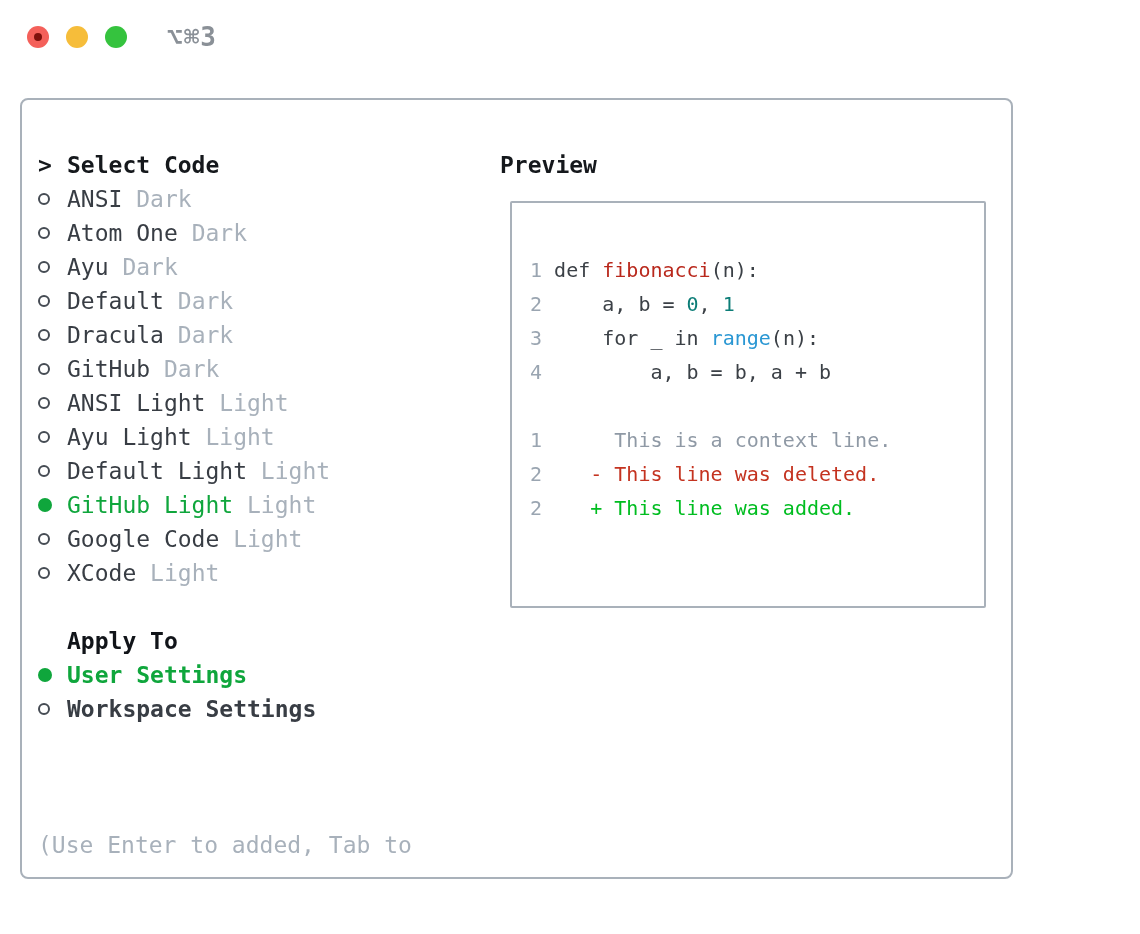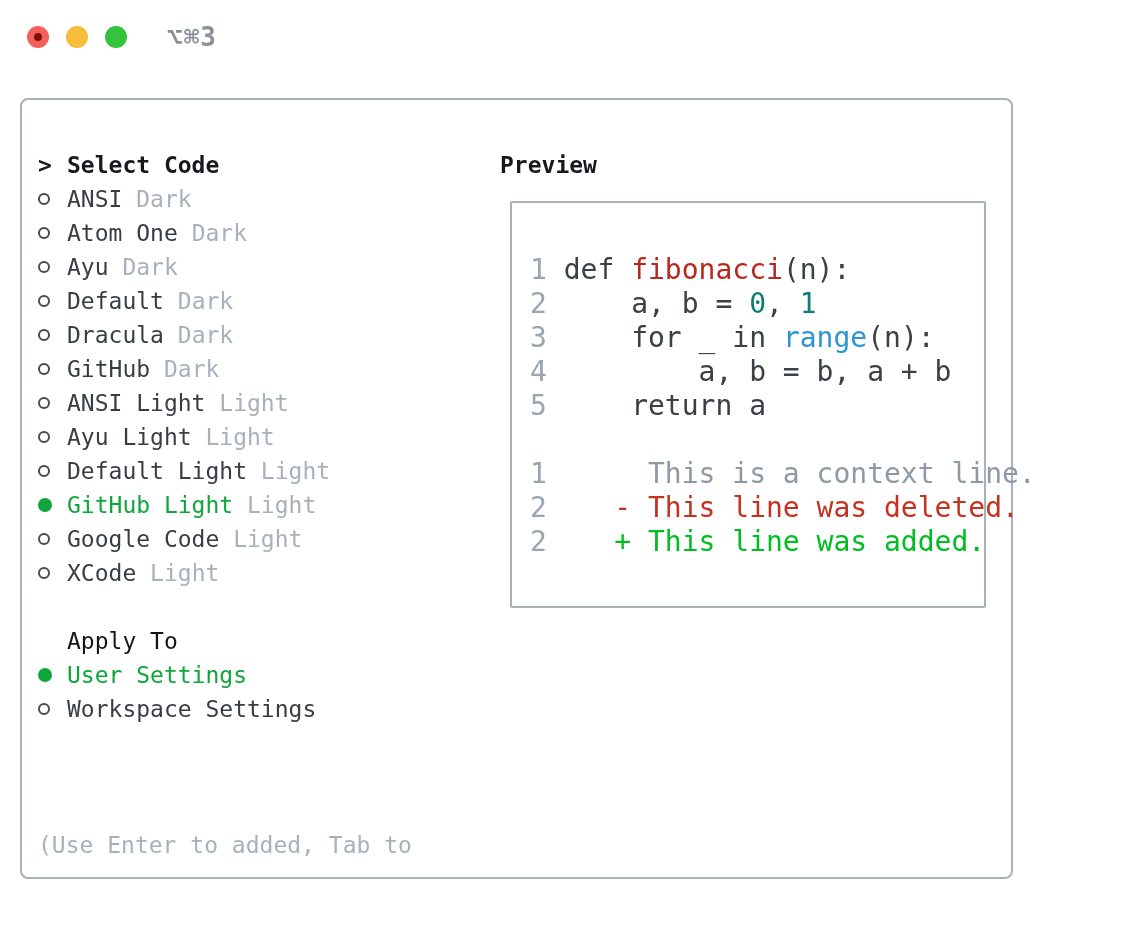--- a/index.html
+++ b/index.html
@@ -31,36 +31,36 @@
   }
   
   .theme-list{position:absolute;left:38px;top:148px;font-size:23px;color:#383d44;}
   .row{display:flex;align-items:center;height:34px;white-space:pre;}
   .mk{width:29px;flex:0 0 29px;display:flex;align-items:center;}
   .cursor{font-weight:bold;color:#15181c;}
   .radio{width:12px;height:12px;border:2px solid #454b53;border-radius:50%;box-sizing:border-box;}
   .radio-on{width:14px;height:14px;border-radius:50%;}
   .hdr{font-weight:bold;color:#15181c;}
   .tag{color:#a8b1bb;text-align:right;}
-  .apply-block{position:absolute;left:38px;top:624px;font-size:23px;color:#383d44;}
+  .apply-block{position:absolute;left:38px;top:624px;font-size:23px;color:#383d44;font-weight:bold;}
   .apply-hdr{color:#111419;}
   .hint{
     position:absolute;left:38px;top:760px;
     font-size:23px;line-height:34px;color:#a8b1bb;white-space:pre;
   }
   
   .preview-title{position:absolute;left:500px;top:148px;height:34px;display:flex;align-items:center;
     font-size:23px;font-weight:bold;color:#15181c;}
   .preview-box{
     position:absolute;left:510px;top:201px;
     width:472px;height:403px;
     border:2px solid #a9b1ba;border-radius:2px;
     background:#ffffff;
   }
-  .code-block{position:absolute;left:18px;top:50px;font-size:28px;}
+  .code-block{position:absolute;left:18px;top:50px;font-size:20px;}
   .code-line{height:34px;line-height:34px;white-space:pre;}
 </style>
 </head>
 <body>
 
 <div class="window">
 
   <div class="titlebar">
     <div class="light light-red">
       <div class="dot"></div>
@@ -110,21 +110,20 @@
   </div>
 
   <div class="preview-title">Preview</div>
 
   <div class="preview-box">
     <div class="code-block" id="code-block">
         <div class="code-line"><span style="color: rgb(154, 165, 177);">1</span><span style="color: rgb(59, 64, 70);"> def </span><span style="color: rgb(185, 40, 28);">fibonacci</span><span style="color: rgb(59, 64, 70);">(n):</span></div>
         <div class="code-line"><span style="color: rgb(154, 165, 177);">2</span><span style="color: rgb(59, 64, 70);">     a, b = </span><span style="color: rgb(12, 125, 119);">0</span><span style="color: rgb(59, 64, 70);">, </span><span style="color: rgb(12, 125, 119);">1</span></div>
         <div class="code-line"><span style="color: rgb(154, 165, 177);">3</span><span style="color: rgb(59, 64, 70);">     for _ in </span><span style="color: rgb(42, 151, 211);">range</span><span style="color: rgb(59, 64, 70);">(n):</span></div>
         <div class="code-line"><span style="color: rgb(154, 165, 177);">4</span><span style="color: rgb(59, 64, 70);">         a, b = b, a + b</span></div>
-        <div class="code-line"><span style="color: rgb(154, 165, 177);">5</span><span style="color: rgb(59, 64, 70);">     return a</span></div>
         <div class="code-line">&nbsp;</div>
         <div class="code-line"><span style="color: rgb(154, 165, 177);">1</span><span style="color: rgb(143, 153, 165);">      This is a context line.</span></div>
         <div class="code-line"><span style="color: rgb(154, 165, 177);">2</span><span style="color: rgb(196, 51, 32);">    - This line was deleted.</span></div>
         <div class="code-line"><span style="color: rgb(154, 165, 177);">2</span><span style="color: rgb(0, 189, 32);">    + This line was added.</span></div>
       </div>
   </div>
 
 </div>
 
 </body></html>

